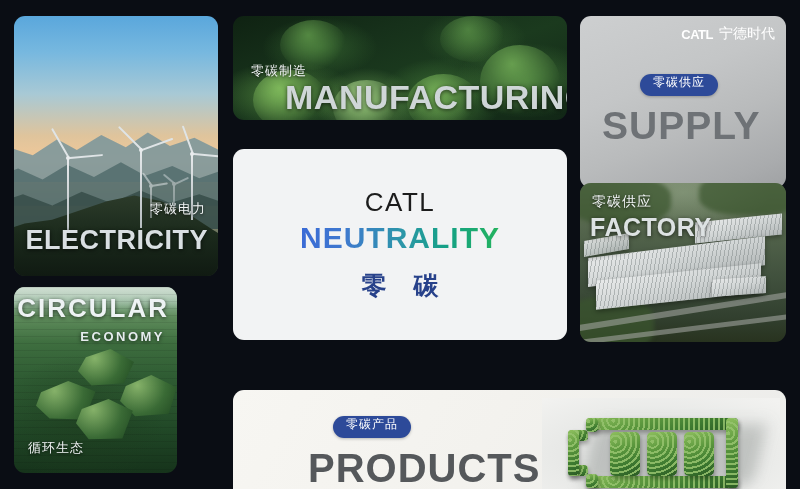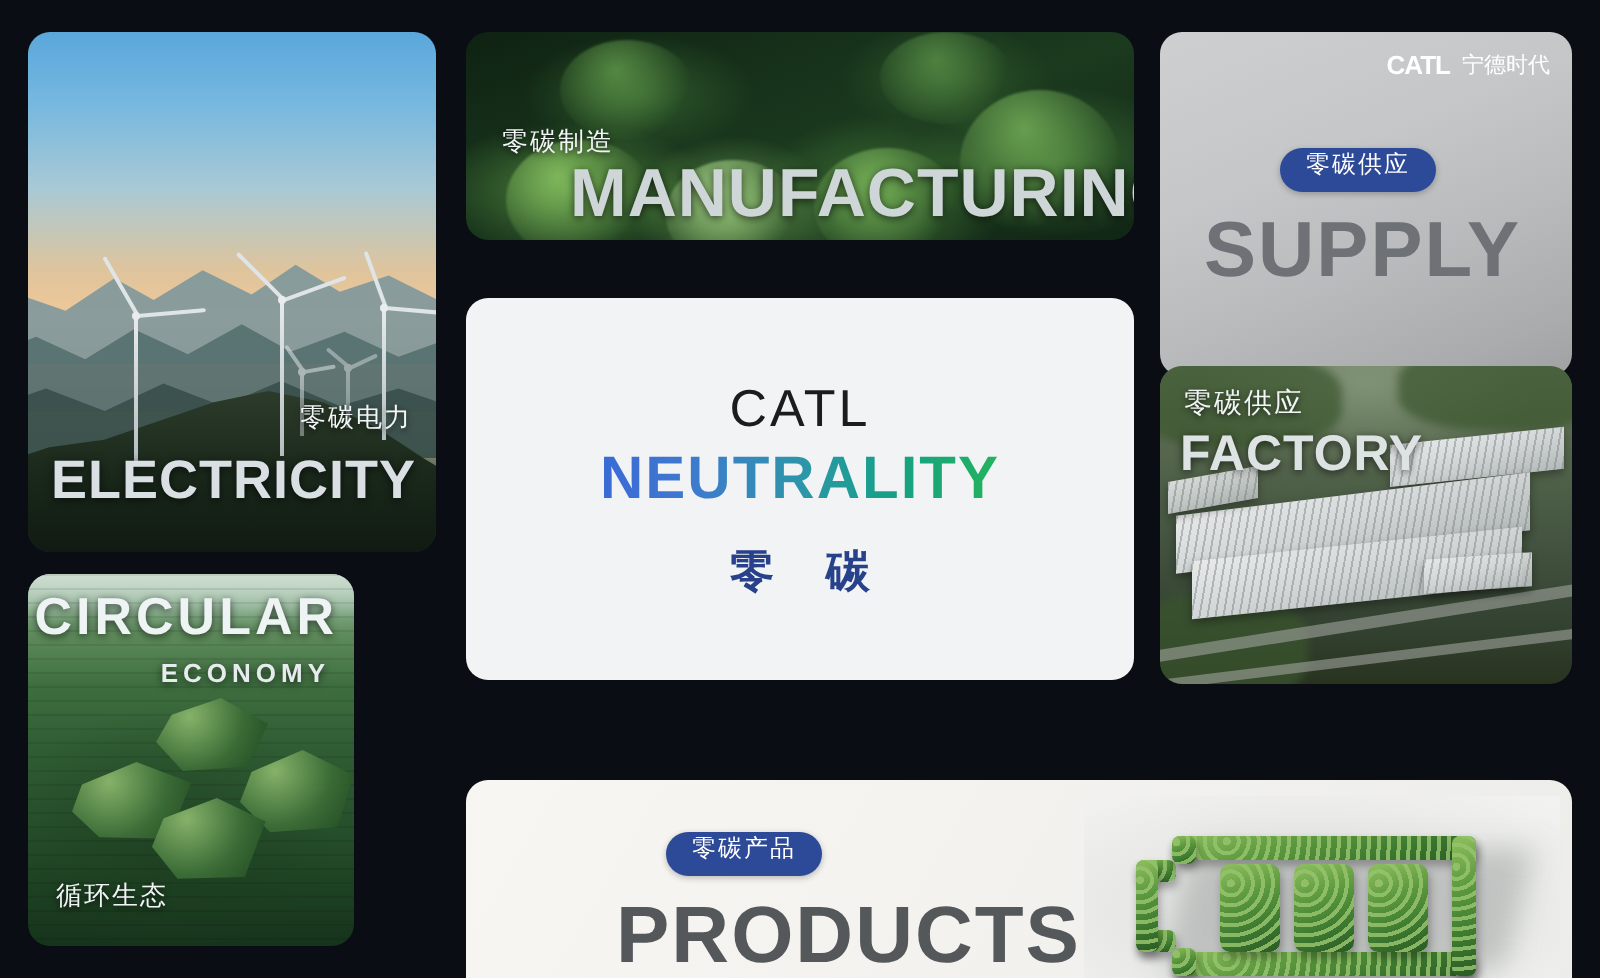--- a/index.html
+++ b/index.html
@@ -166,21 +166,21 @@
     background: linear-gradient(158deg, #cdcfd0 0%, #c4c6c7 38%, #b9bbbc 62%, #a9abad 88%, #9fa1a3 100%);
   }
   .catl-logo {
     position: absolute; right: 11px; top: 9px;
     display: flex; align-items: center; gap: 6px;
   }
   .catl-mark {
     font-size: 13px; font-weight: bold; color: #ffffff;
     letter-spacing: -0.5px; font-family: "Liberation Sans", sans-serif;
   }
-  .catl-cn { font-size: 11px; color: #ffffff; letter-spacing: 0px; }
+  .catl-cn { font-size: 14px; color: #ffffff; letter-spacing: 0px; }
   .pill {
     display: inline-block;
     background: #2d4a99;
     color: #ffffff;
     border-radius: 999px;
     padding: 0 13px 5px;
     font-size: 12px;
     letter-spacing: 1px;
     box-shadow: 0 1px 3px rgba(0,0,0,.25);
   }
@@ -233,21 +233,21 @@
   #neutrality {
     font-size: 30px; font-weight: bold; letter-spacing: 1px;
     background: linear-gradient(90deg,#3a6ad6 0%, #3f79cf 22%, #2b97a7 52%, #14a184 74%, #24b35d 100%);
     -webkit-background-clip: text;
     background-clip: text;
     color: transparent;
     -webkit-text-fill-color: transparent;
   }
   #zerocarbon {
     margin-top: 14px;
-    font-size: 22px; font-weight: bold; color: #27418a;
+    font-size: 25px; font-weight: bold; color: #27418a;
     letter-spacing: 10px; text-indent: 10px;
   }
 
   
   #card-products {
     left: 233px; top: 354px; width: 553px; height: 119px;
     background: linear-gradient(120deg,#f7f6f2 0%, #f3f2ee 45%, #ececea 100%);
     margin-top: 36px;
   }
   #products-badge { position:absolute; left: 100px; top: 26px; }

